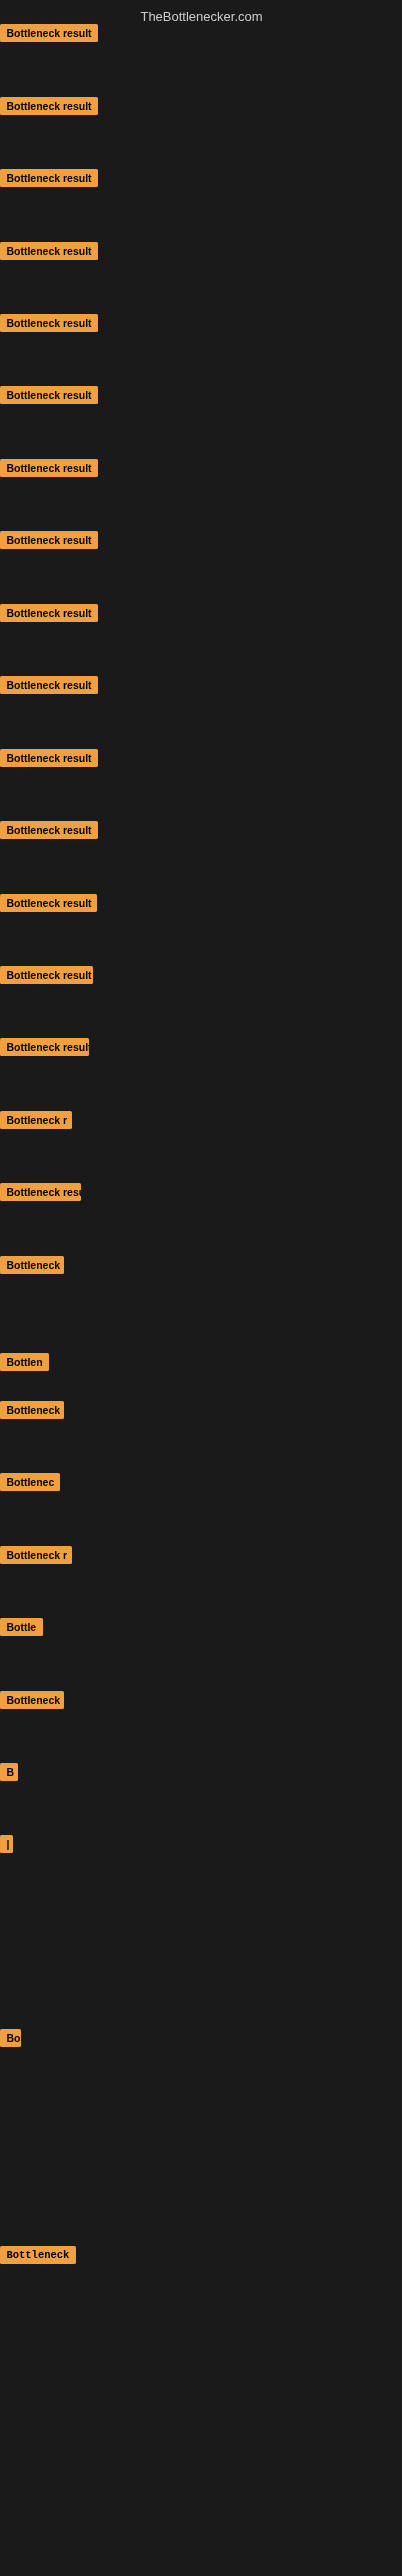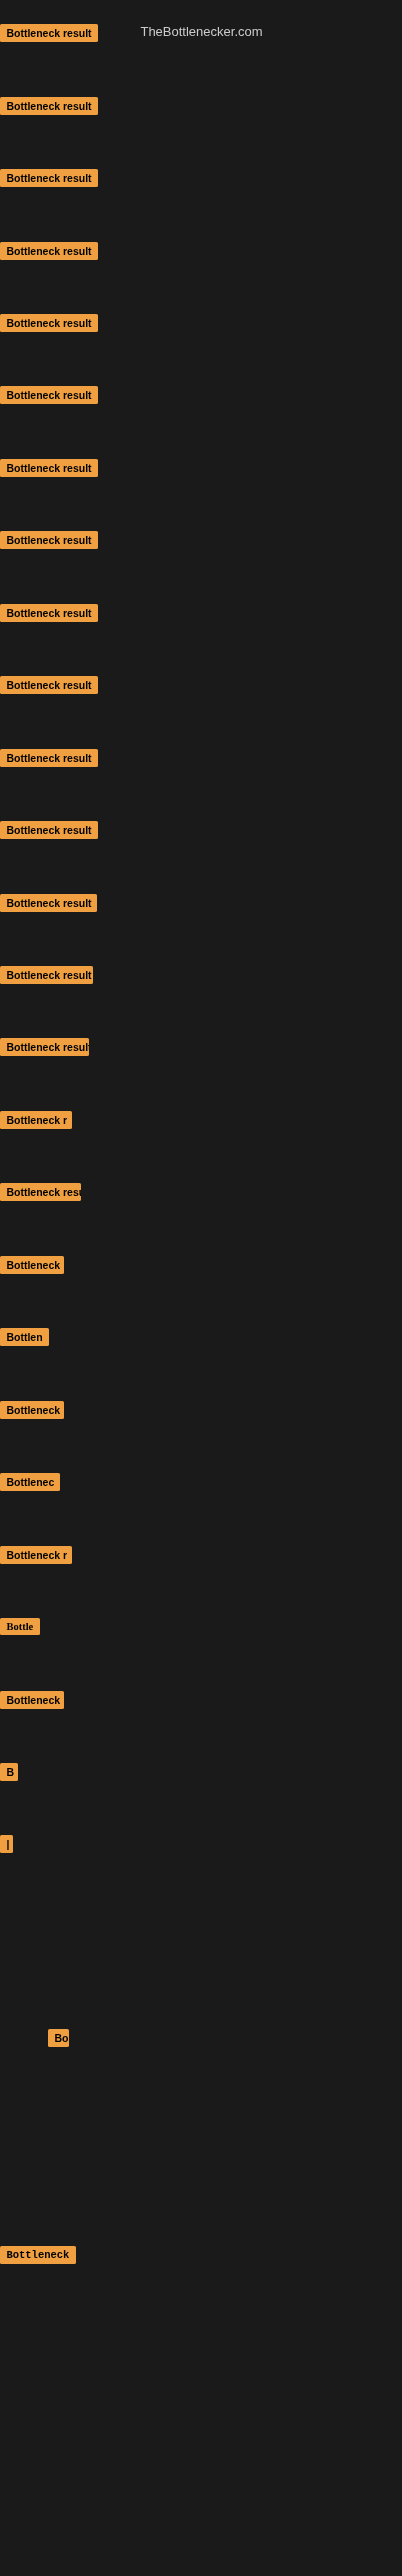--- a/index.html
+++ b/index.html
@@ -13,21 +13,21 @@
       min-height: 2576px;
       background-color: #1a1a1a;
       font-family: Arial, sans-serif;
       position: relative;
     }
 
     .site-title {
       text-align: center;
       color: #cccccc;
       font-size: 13px;
-      padding: 24px 0;
+      padding: 9px 0;
       position: absolute;
       top: 0;
       left: 0;
       right: 0;
     }
 
     .bottleneck-tag {
       background-color: #f0a040;
       color: #000000;
       font-size: 10.5px;
@@ -62,24 +62,24 @@
     <div class="item-row" style="top: 604px;"><span class="bottleneck-tag" style="max-width: 105px;">Bottleneck result</span></div>
     <div class="item-row" style="top: 676px;"><span class="bottleneck-tag" style="max-width: 105px;">Bottleneck result</span></div>
     <div class="item-row" style="top: 749px;"><span class="bottleneck-tag" style="max-width: 105px;">Bottleneck result</span></div>
     <div class="item-row" style="top: 821px;"><span class="bottleneck-tag" style="max-width: 101px;">Bottleneck result</span></div>
     <div class="item-row" style="top: 894px;"><span class="bottleneck-tag" style="max-width: 97px;">Bottleneck result</span></div>
     <div class="item-row" style="top: 966px;"><span class="bottleneck-tag" style="max-width: 93px;">Bottleneck result</span></div>
     <div class="item-row" style="top: 1038px;"><span class="bottleneck-tag" style="max-width: 89px;">Bottleneck result</span></div>
     <div class="item-row" style="top: 1111px;"><span class="bottleneck-tag" style="max-width: 72px;">Bottleneck r</span></div>
     <div class="item-row" style="top: 1183px;"><span class="bottleneck-tag" style="max-width: 81px;">Bottleneck resu</span></div>
     <div class="item-row" style="top: 1256px;"><span class="bottleneck-tag" style="max-width: 64px;">Bottleneck</span></div>
-    <div class="item-row" style="top: 1328px;"><span class="bottleneck-tag" style="max-width: 52px;">Bottlen</span></div>
+    <div class="item-row" style="top: 1328px;"><span class="bottleneck-tag" style="max-width: 52px; margin-top: 25px;">Bottlen</span></div>
     <div class="item-row" style="top: 1401px;"><span class="bottleneck-tag" style="max-width: 64px;">Bottleneck</span></div>
     <div class="item-row" style="top: 1473px;"><span class="bottleneck-tag" style="max-width: 60px;">Bottlenec</span></div>
     <div class="item-row" style="top: 1546px;"><span class="bottleneck-tag" style="max-width: 72px;">Bottleneck r</span></div>
-    <div class="item-row" style="top: 1618px;"><span class="bottleneck-tag" style="max-width: 44px; font-family: Liberation Serif, serif;">Bottle</span></div>
+    <div class="item-row" style="top: 1618px;"><span class="bottleneck-tag" style="max-width: 44px;">Bottle</span></div>
     <div class="item-row" style="top: 1691px;"><span class="bottleneck-tag" style="max-width: 64px;">Bottleneck</span></div>
     <div class="item-row" style="top: 1763px;"><span class="bottleneck-tag" style="max-width: 17.7px;">B</span></div>
     <div class="item-row" style="top: 1835px;"><span class="bottleneck-tag" style="max-width: 11.3px;">|</span></div>
-    <div class="item-row" style="top: 2029px; padding-left: 48px;"><span class="bottleneck-tag" style="max-width: 21px;">Bo</span></div>
+    <div class="item-row" style="top: 2029px;"><span class="bottleneck-tag" style="max-width: 21px;">Bo</span></div>
     <div class="item-row" style="top: 2246px; font-family: Liberation Mono, monospace;"><span class="bottleneck-tag" style="max-width: 76px;">Bottleneck re</span></div>
   </div>
 
 
 </body></html>

